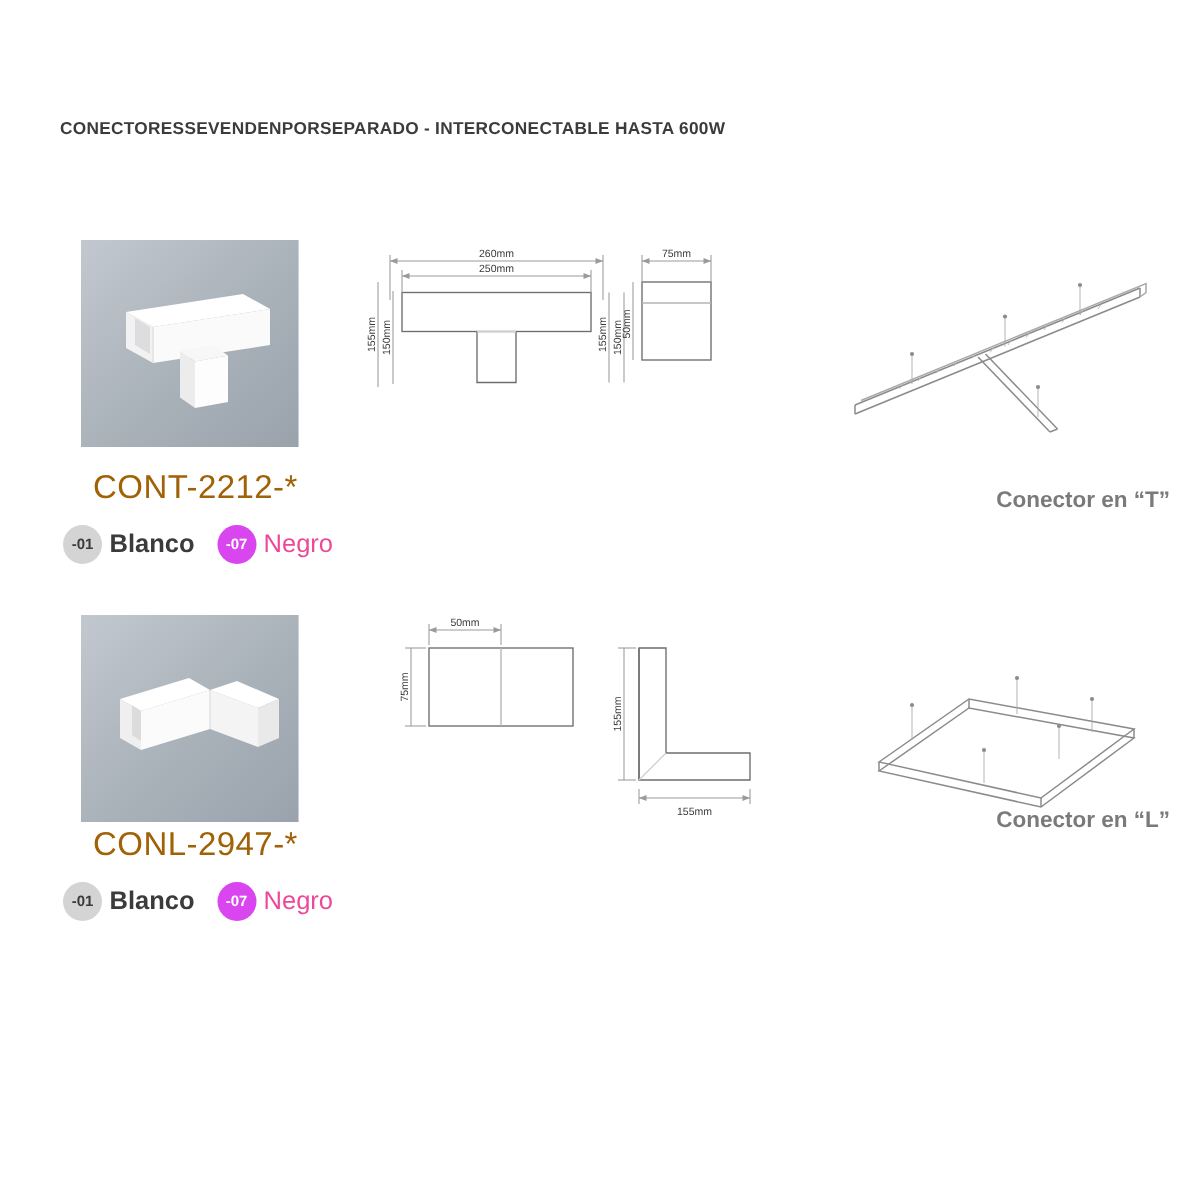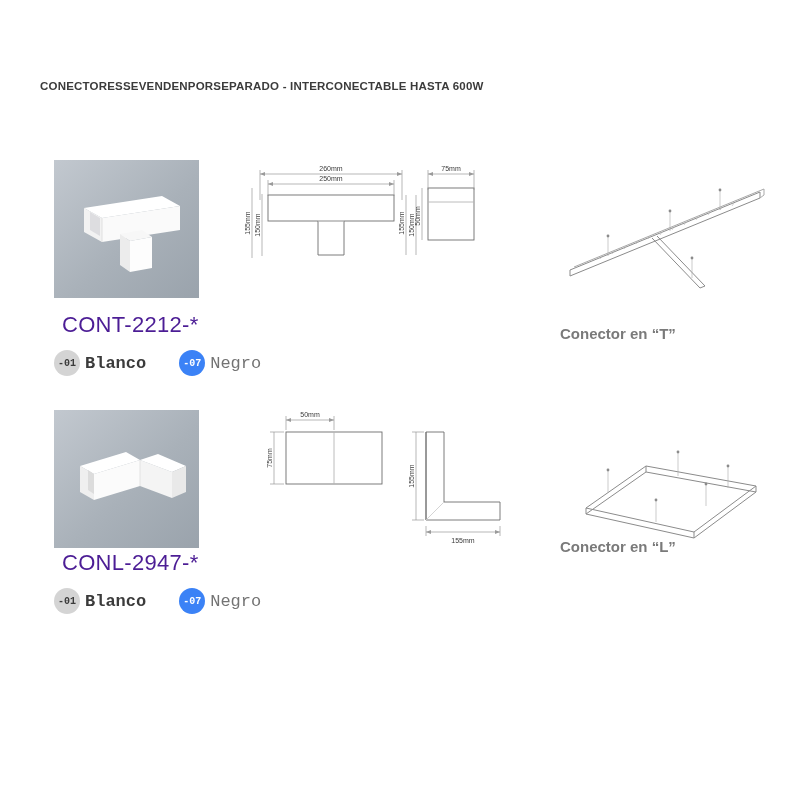--- a/index.html
+++ b/index.html
@@ -53,62 +53,61 @@
   .photo-inner {
     position: absolute;
     inset: 0;
   }
 
   .code {
     position: absolute;
     left: 62px;
     font-size: 22px;
     font-weight: normal;
-    color: #4c1d95;
+    color: #a16207;
     letter-spacing: 0.3px;
   }
   .code-t { top: 152px; }
   .code-l { top: 140px; }
 
   .colors {
     position: absolute;
-    left: 54px;
+    left: 42px;
     display: flex;
     align-items: center;
-    gap: 24px;
-    font-family: Liberation Mono, monospace;
+    gap: 6px;
   }
   .colors-t { top: 190px; }
   .colors-l { top: 178px; }
 
   .swatch {
     width: 26px;
     height: 26px;
     border-radius: 50%;
     display: flex;
     align-items: center;
     justify-content: center;
     font-size: 10px;
     font-weight: bold;
   }
   .swatch.white {
     background: #d4d4d4;
     color: #3b3b3b;
   }
   .swatch.black {
-    background: #3b82f6;
+    background: #d946ef;
     color: #ffffff;
   }
   .swatch-label {
     font-size: 17px;
     font-weight: bold;
     color: #3b3b3b;
   }
   .swatch-label.grey {
-    color: #737373;
+    color: #ec4899;
     font-weight: normal;
   }
   .color-pair {
     display: flex;
     align-items: center;
     gap: 5px;
   }
   .color-pair + .color-pair { margin-left: 9px; }
 
   
@@ -129,21 +128,21 @@
     width: 220px;
     height: 150px;
   }
   .render svg { display: block; }
 
   .render-caption {
     position: absolute;
     font-size: 15px;
     font-weight: bold;
     color: #7a7a7a;
-    text-align: left;
+    text-align: right;
     width: 220px;
   }
   .cap-t { left: 560px; top: 165px; }
   .cap-l { left: 560px; top: 128px; }
 
 </style>
 </head>
 <body>
 
 <div class="page">

